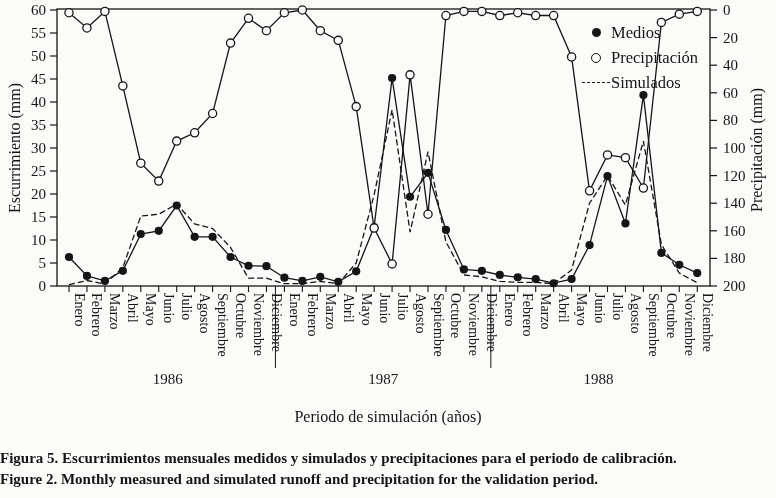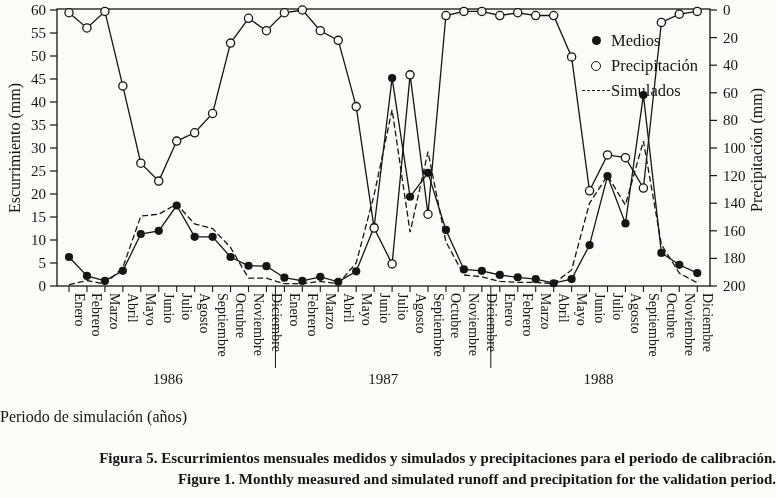--- a/index.html
+++ b/index.html
@@ -2,24 +2,24 @@
 <html><head>
 <meta charset="utf-8">
 <style>
   html,body{margin:0;padding:0;background:#fbfbfa;}
   #stage{position:relative;width:776px;height:498px;background:#fbfbfa;overflow:hidden;
          font-family:"Liberation Serif", serif;color:#151515;}
   svg text{font-family:"Liberation Serif", serif;fill:#151515;}
   .ylabel{position:absolute;white-space:nowrap;font-size:16px;}
   .ylabel-left{left:15px;top:148px;transform:translate(-50%,-50%) rotate(-90deg);}
   .ylabel-right{left:757px;top:150px;transform:translate(-50%,-50%) rotate(-90deg);}
-  .xlabel{position:absolute;left:0;top:408px;width:776px;font-size:16px;}
-  .caption{position:absolute;left:0;top:448px;width:776px;text-align:right;
+  .xlabel{position:absolute;left:0;top:408px;width:776px;text-align:center;font-size:16px;}
+  .caption{position:absolute;left:0;top:448px;width:776px;text-align:left;
            font-weight:bold;font-size:15px;line-height:21px;}
-  .legend{position:absolute;left:581px;top:20px;margin-top:8px;}
+  .legend{position:absolute;left:581px;top:20px;}
   .legend-row{display:flex;align-items:center;height:25px;}
   .legend-icon{width:30px;display:flex;justify-content:center;align-items:center;flex:0 0 30px;}
   .legend-label{font-size:16.5px;white-space:nowrap;}
   .dot-filled{width:9px;height:9px;border-radius:50%;background:#151515;}
   .dot-open{width:8px;height:8px;border-radius:50%;border:1.4px solid #151515;background:#fbfbfa;}
   .dash-line{width:28px;border-top:1.5px dashed #151515;height:0;}
 </style>
 </head>
 <body>
 
@@ -266,15 +266,15 @@
           <span class="dash-line"></span>
         </span>
       <span class="legend-label">Simulados</span>
     </div>
   </div>
 
   <div class="xlabel">Periodo de simulación (años)</div>
 
   <div class="caption">
     <div>Figura 5. Escurrimientos mensuales medidos y simulados y precipitaciones para el periodo de calibración.</div>
-    <div>Figure 1. Monthly measured and simulated runoff and precipitation for the validation period.</div>
+    <div>Figure 2. Monthly measured and simulated runoff and precipitation for the validation period.</div>
   </div>
 </div>
 
 </body></html>

